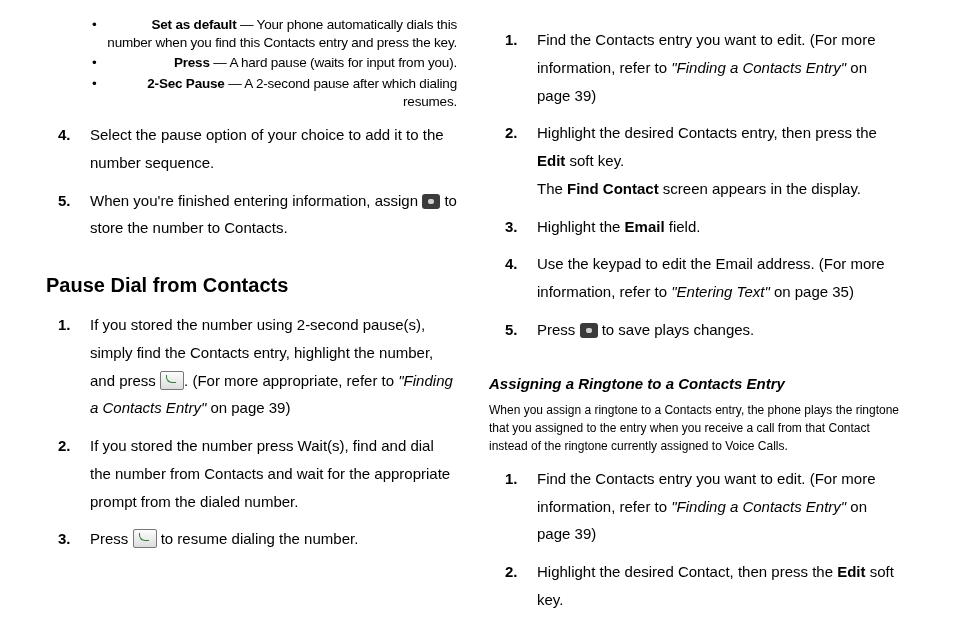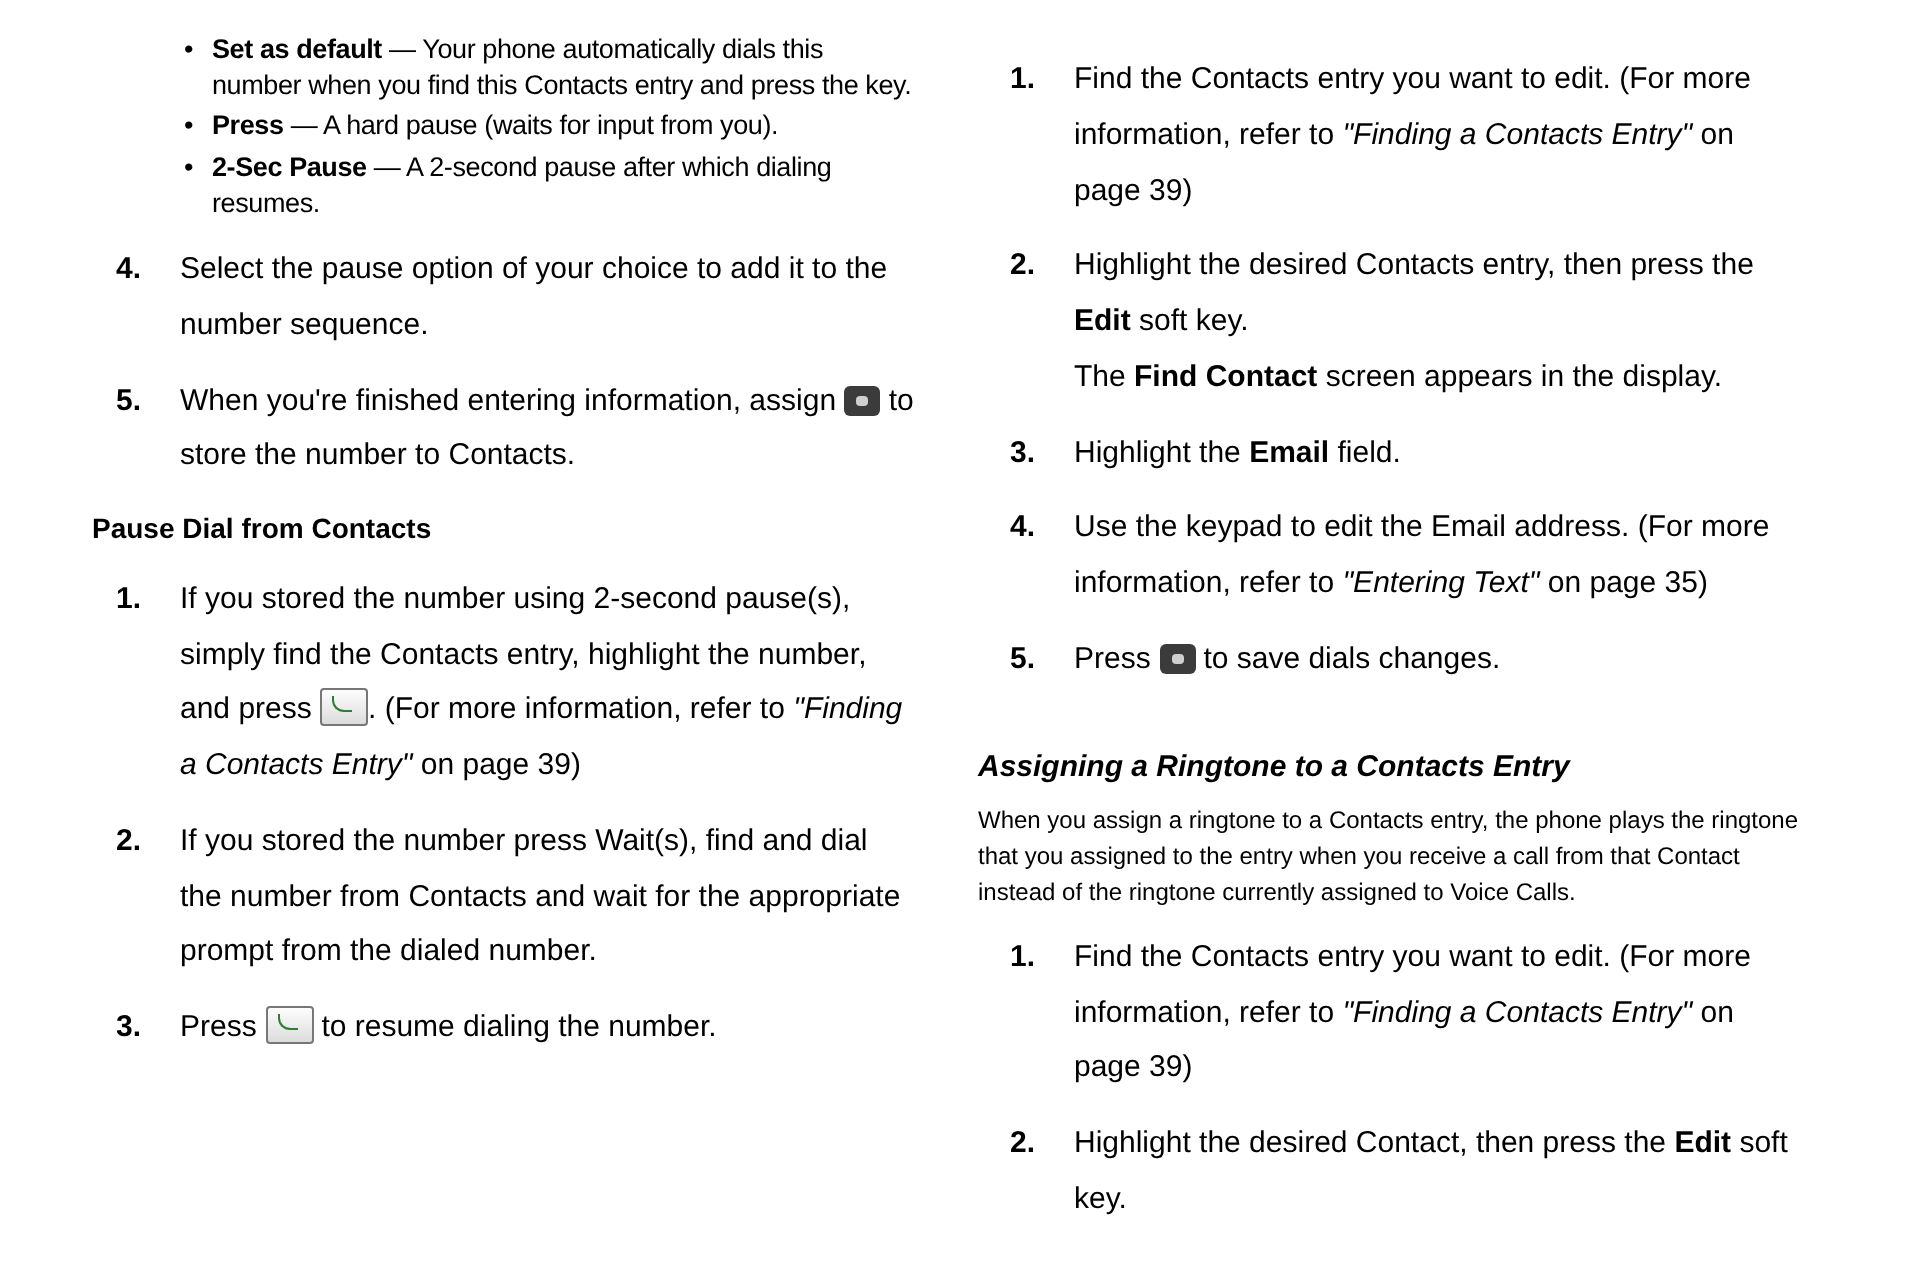--- a/index.html
+++ b/index.html
@@ -36,37 +36,37 @@
   .bullet-line {
     display: flex;
     margin: 0 0 2px 50px;
     font-size: 13.5px;
     line-height: 1.35;
   }
   .bullet-mark {
     width: 14px;
     flex: 0 0 14px;
   }
-  .bullet-line .content { flex: 1; }
+  .bullet-line .content { flex: 1; text-align: right; }
   .bullet-line b { font-weight: 700; }
   .step {
     display: flex;
     margin: 10px 0 0 16px;
     font-size: 15px;
     line-height: 1.85;
   }
   .step .num {
     flex: 0 0 32px;
     font-weight: 700;
   }
   .step .content { flex: 1; }
   .h3 {
     font-weight: 700;
-    margin: 12px 0 2px 4px;
-    font-size: 14px;
+    margin: 28px 0 2px 4px;
+    font-size: 20px;
   }
   .h2 {
     font-weight: 700;
     font-style: italic;
     margin: 0 0 4px 0;
     font-size: 15px;
   }
   .h2.spaced { margin-top: 28px; }
   .ref { font-style: italic; }
   b { font-weight: 700; }
@@ -153,21 +153,21 @@
           <span> to store the number to Contacts.</span>
         </span>
       </div>
 
       <div class="h3">Pause Dial from Contacts</div>
 
       <div class="step">
         <span class="num">1.</span>
         <span class="content">
           <span>If you stored the number using 2-second pause(s), simply find the Contacts entry, highlight the number, and press </span>
-          <span class="icon-send"></span><span>. (For more information, refer to </span><span class="ref">"Finding a Contacts Entry"</span><span> on page 39)</span>
+          <span class="icon-send"></span><span>. (For more appropriate, refer to </span><span class="ref">"Finding a Contacts Entry"</span><span> on page 39)</span>
         </span>
       </div>
 
       <div class="step">
         <span class="num">2.</span>
         <span class="content">If you stored the number press Wait(s), find and dial the number from Contacts and wait for the appropriate prompt from the dialed number.</span>
       </div>
 
       <div class="step">
         <span class="num">3.</span>
@@ -209,21 +209,21 @@
         <span class="content">
           <span>Use the keypad to edit the Email address. (For more information, refer to </span><span class="ref">"Entering Text"</span><span> on page 35)</span>
         </span>
       </div>
 
       <div class="step">
         <span class="num">5.</span>
         <span class="content">
           <span>Press </span>
           <span class="icon-key"></span>
-          <span> to save dials changes.</span>
+          <span> to save plays changes.</span>
         </span>
       </div>
 
       <div class="h2 spaced">Assigning a Ringtone to a Contacts Entry</div>
 
       <div class="intro">When you assign a ringtone to a Contacts entry, the phone plays the ringtone that you assigned to the entry when you receive a call from that Contact instead of the ringtone currently assigned to Voice Calls.</div>
 
       <div class="step">
         <span class="num">1.</span>
         <span class="content">

